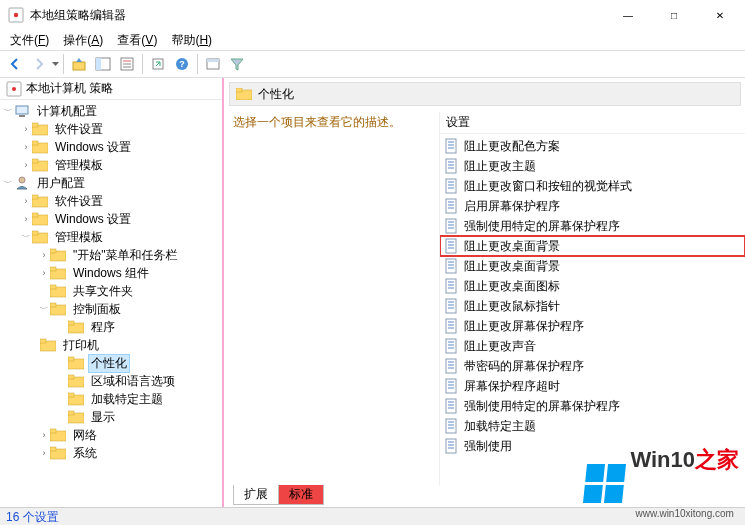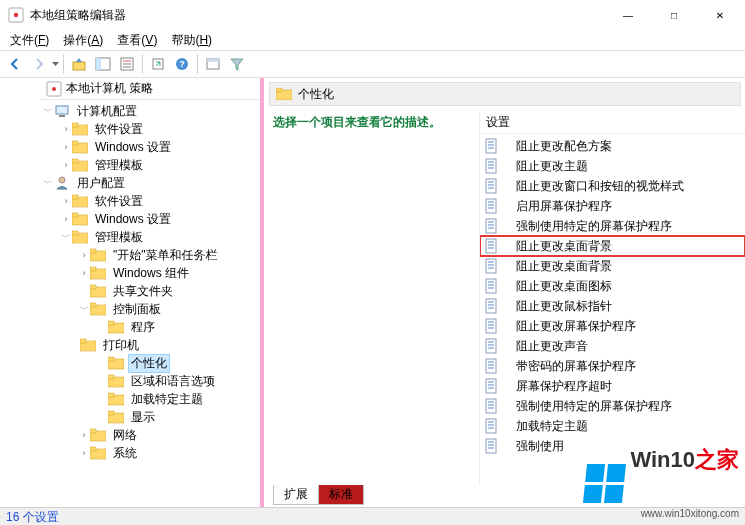--- a/index.html
+++ b/index.html
@@ -19,53 +19,53 @@
 
 .toolbar { height: 28px; display: flex; align-items: center; padding: 0 4px; gap: 2px; border-top: 1px solid #e0e0e0; border-bottom: 1px solid #e0e0e0; background: #fff; }
 .toolbar .tb-btn { width: 22px; height: 22px; display: flex; align-items: center; justify-content: center; position: relative; }
 .toolbar .sep { width: 1px; height: 20px; background: #d0d0d0; margin: 0 2px; }
 .toolbar .dd { width: 7px; display:flex; align-items:center; justify-content:center; }
 
 
 .main { display: flex; height: 429px; }
 
 
-.tree-panel { width: 224px; border-right: 4px solid #f9a8d4; overflow: hidden; margin-left: 40px; }
+.tree-panel { width: 224px; border-right: 2px solid #f9a8d4; overflow: hidden; }
 .tree-header { height: 22px; background: #fff; border-bottom: 1px solid #e8e8e8; display: flex; align-items: center; padding-left: 6px; gap: 4px; }
 .tree-body { padding: 2px 0; font-size: 12px; color: #000; overflow-y: auto; height: 405px; }
 .tree-row { display: flex; align-items: center; height: 18px; white-space: nowrap; }
 .tree-row .twisty { width: 12px; text-align: center; color: #666; font-size: 9px; }
 .tree-row .twisty.none { visibility: hidden; }
 .tree-row .ticon { width: 16px; height: 16px; margin-right: 4px; }
 .tree-row .label { padding: 1px 3px; }
 .tree-row.selected .label { background: #cce8ff; border: 1px solid #99d1ff; padding: 0 2px; }
 
 
 .right-panel { flex: 1; display: flex; flex-direction: column; position: relative; border-left: 1px solid #fff; padding: 4px 0 0 4px; }
 .right-header { height: 24px; background: #f0f0f0; border: 1px solid #e0e0e0; display: flex; align-items: center; padding-left: 6px; gap: 6px; margin-right: 4px; }
 .right-content { flex: 1; display: flex; padding-top: 6px; }
-.desc-col { width: 210px; padding: 2px 8px 2px 4px; font-size: 12px; color: #15803d; font-weight: bold; }
+.desc-col { width: 210px; padding: 2px 8px 2px 4px; font-size: 12px; color: #a16207; }
 .list-col { flex: 1; border-left: 1px solid #eee; overflow-x: auto; overflow-y: hidden; }
 .list-head { font-size: 12px; padding: 2px 6px; border-bottom: 1px solid #eee; background: #fff; }
 .list-body { padding: 2px 0; }
-.list-row { display: flex; align-items: center; height: 20px; padding-left: 4px; gap: 16px; white-space: nowrap; }
+.list-row { display: flex; align-items: center; height: 20px; padding-left: 4px; gap: 4px; white-space: nowrap; }
 .list-row.highlight { outline: 2px solid #e53935; outline-offset: -1px; }
 .list-row .label { font-size: 12px; }
 
 
 .tabs { display: flex; height: 22px; align-items: flex-start; padding-left: 4px; }
-.tabs .tab { border: 1px solid #c0c0c0; border-top: none; background: #b91c1c; padding: 1px 10px; font-size: 12px; margin-right: -1px; }
+.tabs .tab { border: 1px solid #c0c0c0; border-top: none; background: #ef4444; padding: 1px 10px; font-size: 12px; margin-right: -1px; }
 .tabs .tab.active { background: #fff; font-weight: normal; }
 
 
 .status-bar { height: 20px; border-top: 1px solid #d0d0d0; background: #f0f0f0; padding: 1px 6px; font-size: 12px; color: #1d4ed8; }
 
 
 .watermark { position: absolute; right: 6px; bottom: 6px; display: flex; align-items: center; gap: 6px; color: #333; }
-.watermark .wm-text { text-align: right; line-height: 1.1; }
+.watermark .wm-text { text-align: center; line-height: 1.1; }
 .watermark .wm-big { font-size: 22px; font-weight: 600; }
 .watermark .wm-big .red { color: #e60012; }
 .watermark .wm-url { font-size: 10px; color: #555; margin-top: 36px; }
 .winlogo { display: grid; grid-template-columns: 18px 18px; grid-template-rows: 18px 18px; gap: 3px; transform: skewX(-6deg); }
 .winlogo div { background: #00a1f1; }
 
 
 .ico-folder { width:16px; height:12px; }
 .ico-folder rect { fill:#ffd76a; stroke:#c9a227; stroke-width:0.5; }
 .ico-policy { width:16px; height:16px; }

